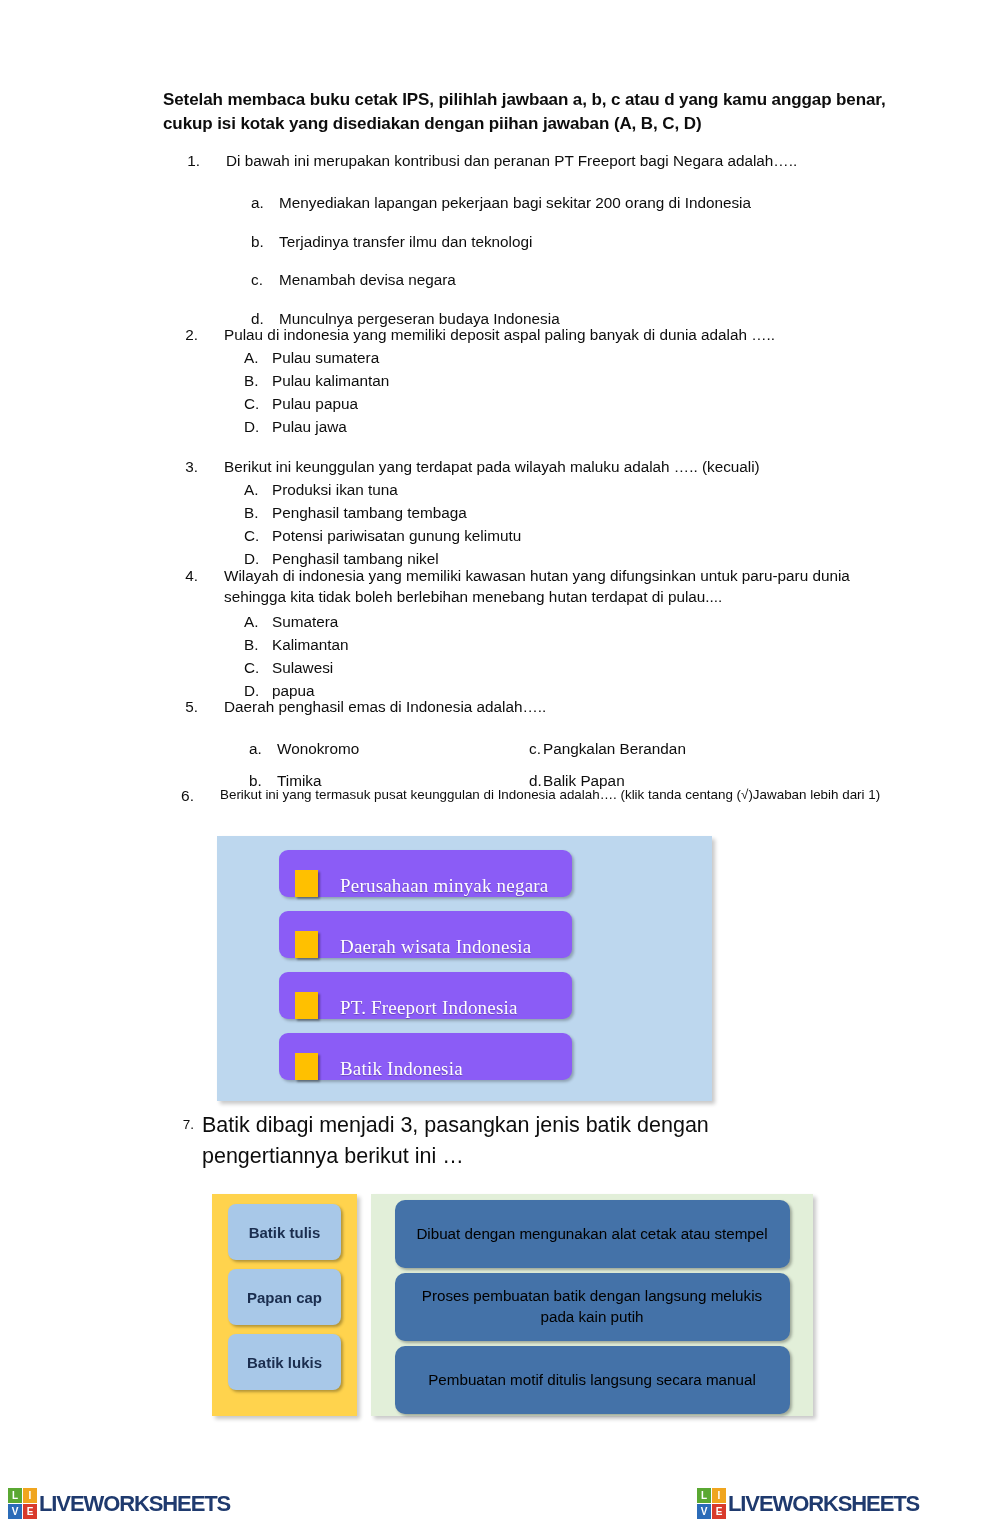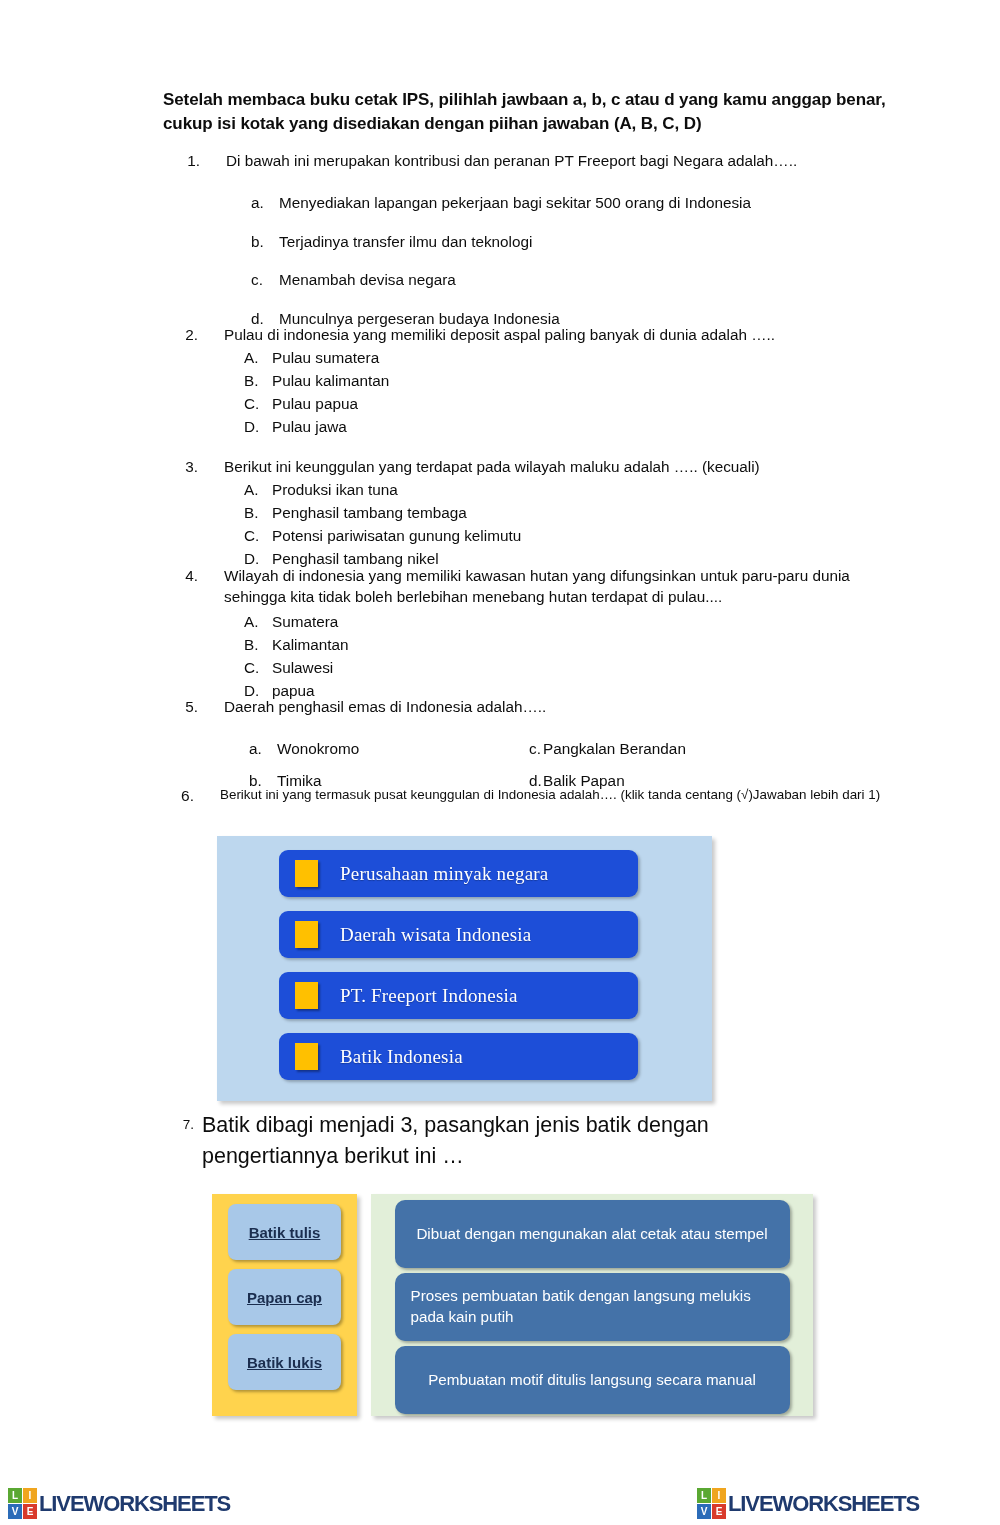--- a/index.html
+++ b/index.html
@@ -43,24 +43,24 @@
 
   
   #q6-widget {
     position: absolute; left: 217px; top: 836px;
     width: 495px; height: 265px;
     background: #bdd7ee;
     box-shadow: 3px 3px 4px rgba(0,0,0,0.22);
     padding: 14px 0 0 62px;
   }
   .cbrow {
-    width: 359px; height: 47px;
-    background: #1d4ed8;
+    width: 293px; height: 47px;
+    background: #8b5cf6;
     border-radius: 9px;
-    display: flex; align-items: center;
+    display: flex; align-items: flex-end;
     margin-bottom: 14px;
     box-shadow: 2px 2px 3px rgba(0,0,0,0.25);
     padding-left: 16px;
   }
   .cbbox {
     width: 23px; height: 27px; flex: 0 0 23px;
     background: #ffc000;
     box-shadow: 2px 2px 2px rgba(0,0,0,0.35);
   }
   .cblabel {
@@ -82,34 +82,33 @@
     background: #ffd34d;
     box-shadow: 3px 3px 4px rgba(0,0,0,0.22);
     padding-top: 10px;
   }
   .mitem {
     width: 113px; height: 56px; margin: 0 auto 9px auto;
     background: #a8c8e8; border-radius: 8px;
     display: flex; align-items: center; justify-content: center;
     color: #1b2e4f; font-weight: bold; font-size: 15px;
     box-shadow: 2px 2px 3px rgba(0,0,0,0.3);
-    text-decoration: underline;
   }
   #match-right {
     position: absolute; left: 371px; top: 1194px;
     width: 442px; height: 222px;
     background: #e2efd9;
     box-shadow: 3px 3px 4px rgba(0,0,0,0.22);
     padding-top: 6px;
   }
   .mdesc {
     width: 395px; height: 68px; margin: 0 auto 5px auto;
     background: #4472a8; border-radius: 10px;
     display: flex; align-items: center; justify-content: center;
-    text-align: left; color: #ffffff; font-size: 15.2px; line-height: 1.35;
+    text-align: center; color: #000000; font-size: 15.2px; line-height: 1.35;
     padding: 0 16px;
     box-shadow: 2px 2px 3px rgba(0,0,0,0.3);
   }
 
   
   .lw-logo { position: absolute; bottom: 6px; display: flex; align-items: center; }
   #lw-left  { left: 8px; }
   #lw-right { left: 697px; }
   .lw-mark {
     display: grid; grid-template-columns: 14px 14px; grid-template-rows: 15px 15px;
@@ -136,21 +135,21 @@
 
   <div class="intro">Setelah membaca buku cetak IPS, pilihlah jawbaan a, b, c atau d yang kamu anggap benar, cukup isi kotak yang disediakan dengan piihan jawaban (A, B, C, D)</div>
 
   <div class="q" id="q1" style="left:174px; top:150px; width:760px;">
     <div class="num">1.</div>
     <div class="body">
       <div class="stem">Di bawah ini merupakan kontribusi dan peranan PT Freeport bagi Negara adalah…..</div>
       <div class="opts-loose" style="margin-top:21px; margin-left:25px;">
         <div class="opt">
           <div class="lab">a.</div>
-          <div class="txt">Menyediakan lapangan pekerjaan bagi sekitar 500 orang di Indonesia</div>
+          <div class="txt">Menyediakan lapangan pekerjaan bagi sekitar 200 orang di Indonesia</div>
         </div>
         <div class="opt">
           <div class="lab">b.</div>
           <div class="txt">Terjadinya transfer ilmu dan teknologi</div>
         </div>
         <div class="opt">
           <div class="lab">c.</div>
           <div class="txt">Menambah devisa negara</div>
         </div>
         <div class="opt">

